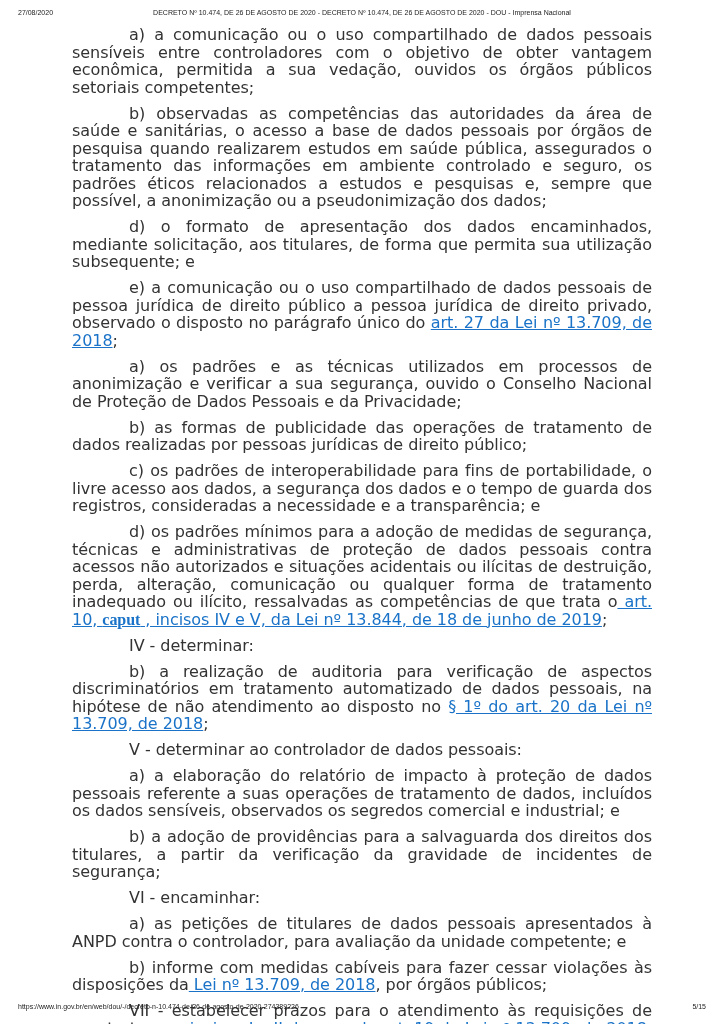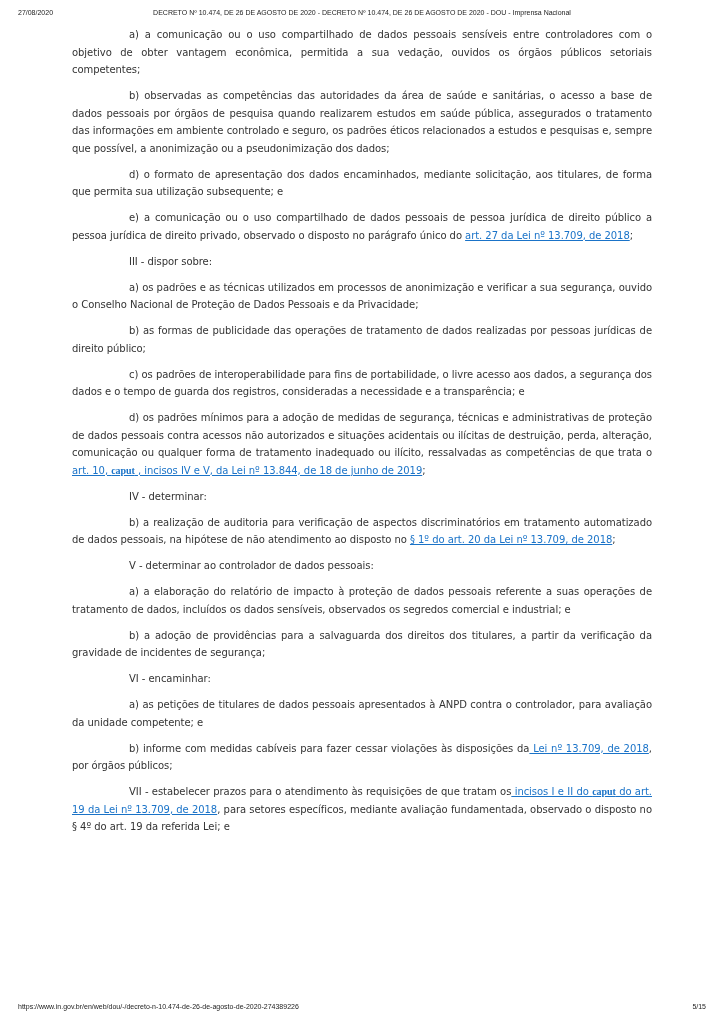--- a/index.html
+++ b/index.html
@@ -4,39 +4,38 @@
   <style>
     html, body { margin: 0; padding: 0; background: #ffffff; }
     body { width: 724px; height: 1024px; position: relative; overflow: hidden; font-family: "DejaVu Sans", sans-serif; color: #333333; }
     .print-header { position: absolute; top: 9px; left: 0; width: 724px; height: 12px; font-family: "Liberation Sans", sans-serif; font-size: 7px; color: #222; }
     .print-header .date { position: absolute; left: 18px; top: 0; }
     .print-header .title { position: absolute; left: 0; width: 724px; text-align: center; top: 0; }
     .print-footer { position: absolute; top: 1003px; left: 0; width: 724px; height: 12px; font-family: "Liberation Sans", sans-serif; font-size: 7px; color: #222; }
     .print-footer .url { position: absolute; left: 18px; top: 0; }
     .print-footer .page { position: absolute; right: 18px; top: 0; }
     .content { position: absolute; left: 72px; top: 26px; width: 580px; }
-    .para { margin: 0 0 8.5px 0; font-size: 10px; line-height: 17.5px; text-align: justify; text-indent: 57px; letter-spacing: -0.05px; }
+    .para { margin: 0 0 8.5px 0; font-size: 16px; line-height: 17.5px; text-align: justify; text-indent: 57px; letter-spacing: -0.05px; }
     .para.short { text-align: left; }
     a.link { color: #1a73c8; text-decoration: underline; }
     a.link b { font-weight: bold; font-family: Liberation Serif, serif; }
   </style>
 </head>
 <body>
 
 <div class="print-header">
   <span class="date">27/08/2020</span>
   <span class="title">DECRETO Nº 10.474, DE 26 DE AGOSTO DE 2020 - DECRETO Nº 10.474, DE 26 DE AGOSTO DE 2020 - DOU - Imprensa Nacional</span>
 </div>
 
 <div class="content">
   <p class="para"><span>a) a comunicação ou o uso compartilhado de dados pessoais sensíveis entre controladores com o objetivo de obter vantagem econômica, permitida a sua vedação, ouvidos os órgãos públicos setoriais competentes;</span></p>
   <p class="para"><span>b) observadas as competências das autoridades da área de saúde e sanitárias, o acesso a base de dados pessoais por órgãos de pesquisa quando realizarem estudos em saúde pública, assegurados o tratamento das informações em ambiente controlado e seguro, os padrões éticos relacionados a estudos e pesquisas e, sempre que possível, a anonimização ou a pseudonimização dos dados;</span></p>
   <p class="para"><span>d) o formato de apresentação dos dados encaminhados, mediante solicitação, aos titulares, de forma que permita sua utilização subsequente; e</span></p>
   <p class="para"><span>e) a comunicação ou o uso compartilhado de dados pessoais de pessoa jurídica de direito público a pessoa jurídica de direito privado, observado o disposto no parágrafo único do </span><a class="link">art. 27 da Lei nº 13.709, de 2018</a><span>;</span></p>
-  <p class="para short"><span>III - dispor sobre:</span></p>
   <p class="para"><span>a) os padrões e as técnicas utilizados em processos de anonimização e verificar a sua segurança, ouvido o Conselho Nacional de Proteção de Dados Pessoais e da Privacidade;</span></p>
   <p class="para"><span>b) as formas de publicidade das operações de tratamento de dados realizadas por pessoas jurídicas de direito público;</span></p>
   <p class="para"><span>c) os padrões de interoperabilidade para fins de portabilidade, o livre acesso aos dados, a segurança dos dados e o tempo de guarda dos registros, consideradas a necessidade e a transparência; e</span></p>
   <p class="para"><span>d) os padrões mínimos para a adoção de medidas de segurança, técnicas e administrativas de proteção de dados pessoais contra acessos não autorizados e situações acidentais ou ilícitas de destruição, perda, alteração, comunicação ou qualquer forma de tratamento inadequado ou ilícito, ressalvadas as competências de que trata o</span><a class="link"><span> art. 10, </span><b>caput</b><span> , incisos IV e V, da Lei nº 13.844, de 18 de junho de 2019</span></a><span>;</span></p>
   <p class="para short"><span>IV - determinar:</span></p>
   <p class="para"><span>b) a realização de auditoria para verificação de aspectos discriminatórios em tratamento automatizado de dados pessoais, na hipótese de não atendimento ao disposto no </span><a class="link">§ 1º do art. 20 da Lei nº 13.709, de 2018</a><span>;</span></p>
   <p class="para short"><span>V - determinar ao controlador de dados pessoais:</span></p>
   <p class="para"><span>a) a elaboração do relatório de impacto à proteção de dados pessoais referente a suas operações de tratamento de dados, incluídos os dados sensíveis, observados os segredos comercial e industrial; e</span></p>
   <p class="para"><span>b) a adoção de providências para a salvaguarda dos direitos dos titulares, a partir da verificação da gravidade de incidentes de segurança;</span></p>
   <p class="para short"><span>VI - encaminhar:</span></p>

